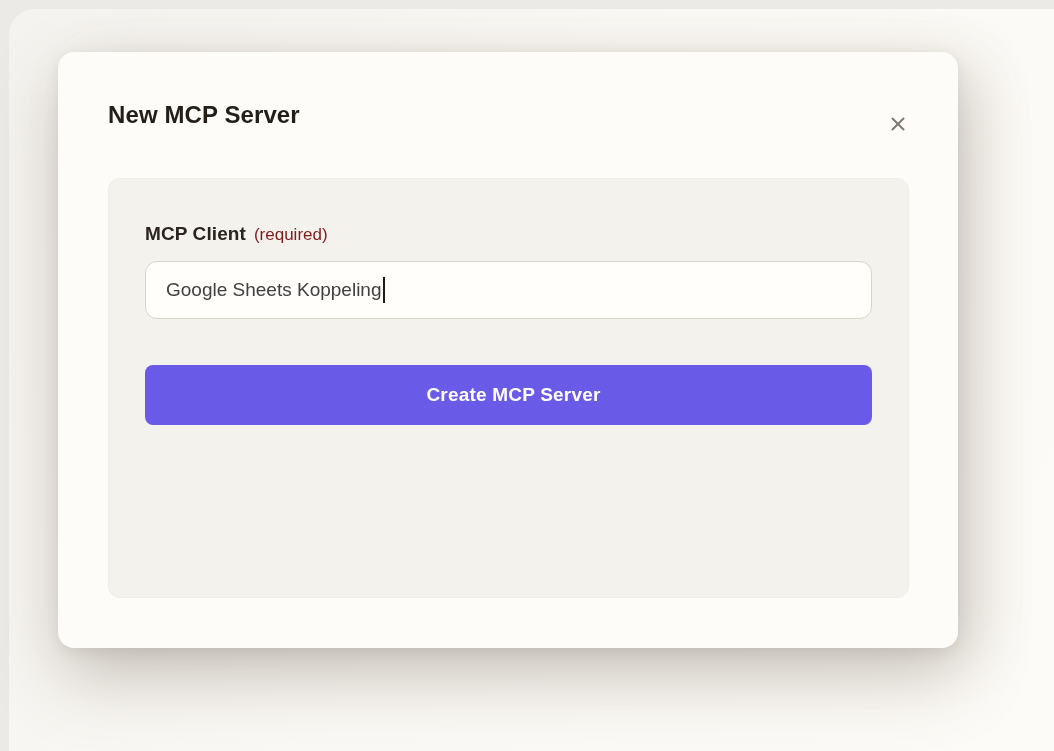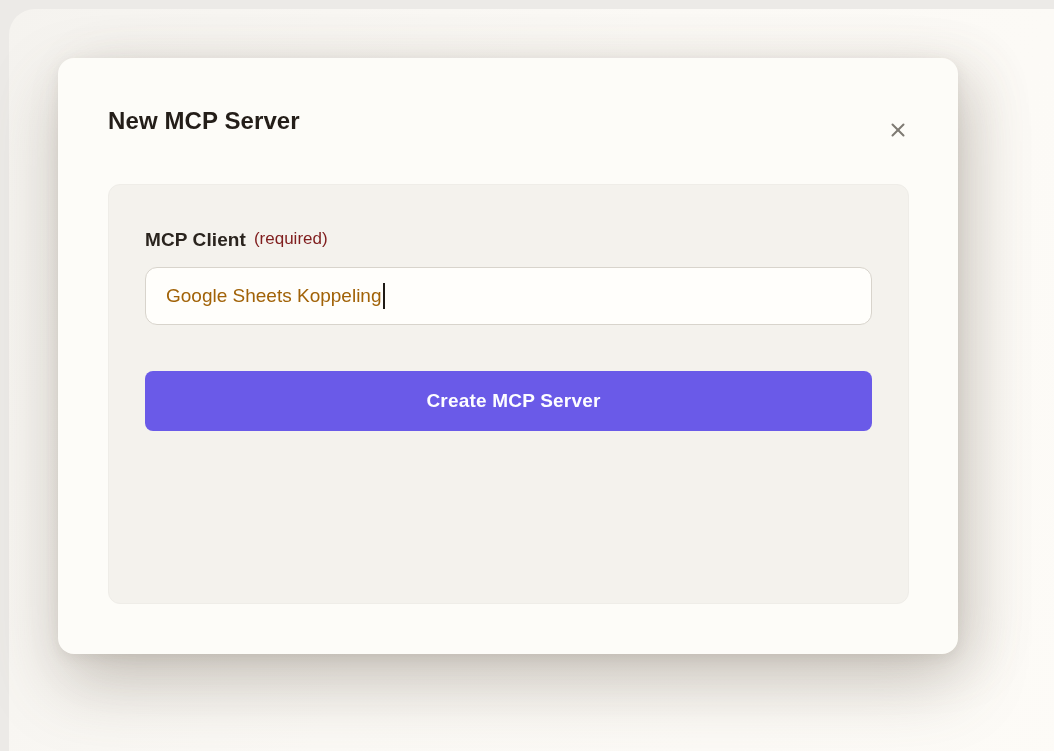--- a/index.html
+++ b/index.html
@@ -16,21 +16,21 @@
     left: 9px;
     top: 9px;
     right: -40px;
     bottom: -40px;
     border-radius: 26px;
     background: linear-gradient(115deg, #f5f3ef 0%, #fbf9f5 45%, #fdfbf7 100%);
   }
   .modal {
     position: absolute;
     left: 58px;
-    top: 58px;
+    top: 52px;
     width: 900px;
     height: 596px;
     box-sizing: border-box;
     background: #fdfcf8;
     border-radius: 16px;
     box-shadow: 0 30px 70px rgba(100, 90, 75, 0.28),
                 22px 10px 55px rgba(110, 100, 85, 0.14),
                 0 4px 14px rgba(100, 90, 75, 0.10);
     padding: 46px 49px 0 50px;
   }
@@ -62,21 +62,21 @@
     margin-top: 46px;
     box-sizing: border-box;
     height: 420px;
     background: #f4f2ed;
     border: 1px solid #efede8;
     border-radius: 12px;
     padding: 44px 36px 38px 36px;
   }
   .field-label-row {
     display: flex;
-    align-items: flex-start;
+    align-items: flex-end;
     gap: 8px;
     margin-bottom: 14px;
   }
   .field-label {
     font-size: 19px;
     font-weight: 700;
     color: #2a241e;
     letter-spacing: 0.1px;
   }
   .required-hint {
@@ -131,21 +131,21 @@
     background: #fffefb;
     border: 1px solid #d8d4cc;
     border-radius: 12px;
     display: flex;
     align-items: center;
     padding: 0 20px;
     cursor: text;
   }
   .text-input-value {
     font-size: 19px;
-    color: #a16207;
+    color: #404040;
     white-space: pre;
   }
   .caret {
     display: inline-block;
     width: 2px;
     height: 26px;
     background: #1f1a15;
     margin-left: 1px;
     animation: blink 1.1s steps(1) infinite;
   }

